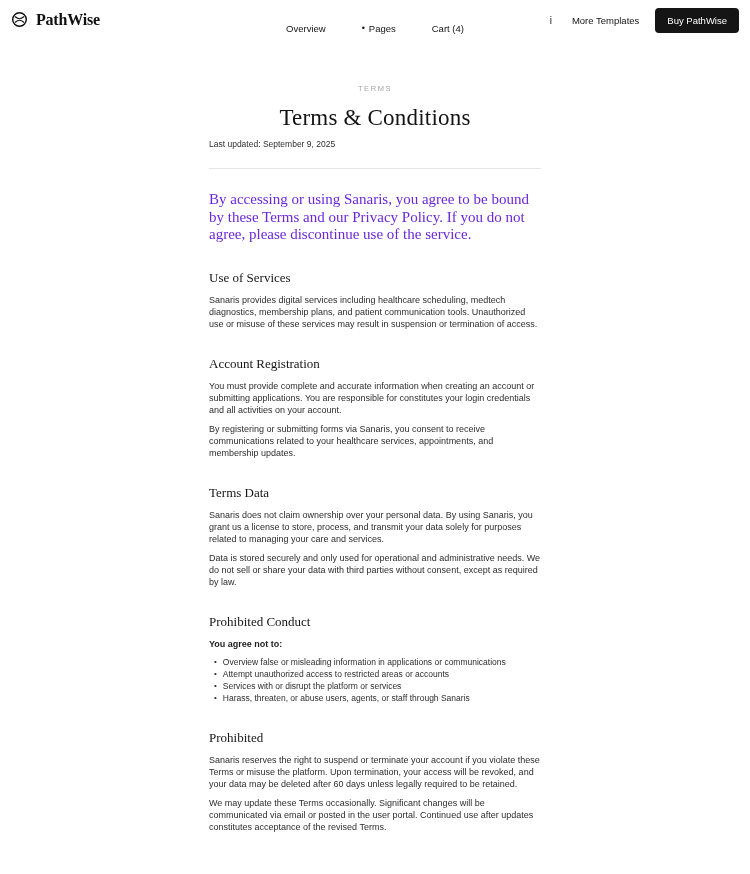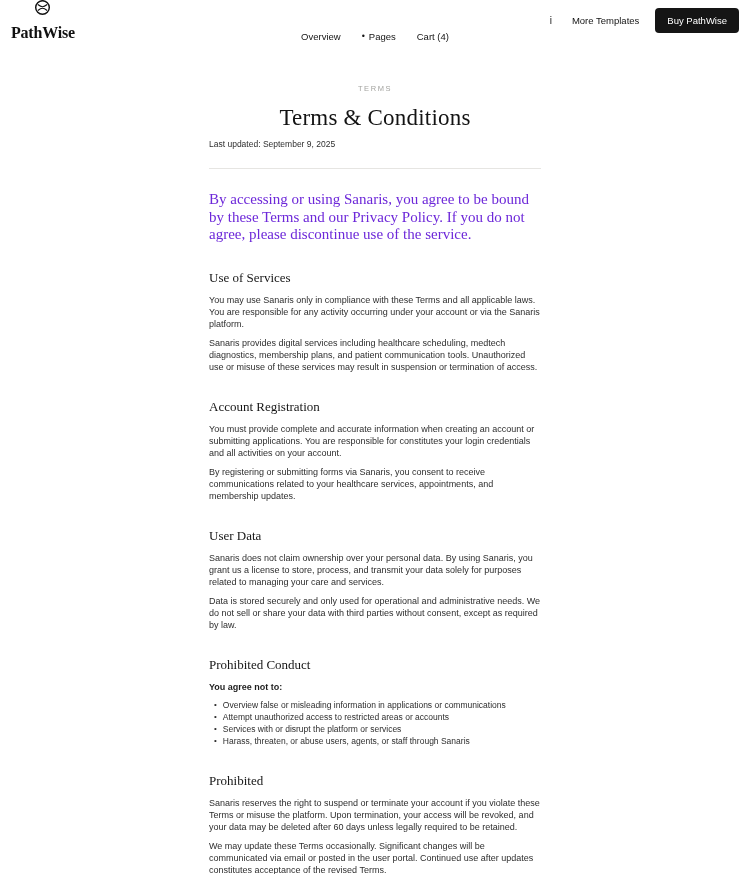--- a/index.html
+++ b/index.html
@@ -11,41 +11,40 @@
     position: relative;
     display: flex;
     align-items: center;
     justify-content: space-between;
     height: 40px;
     padding: 0 11px;
     background: #ffffff;
   }
   .brand {
     display: flex;
-    align-items: center;
+    align-items: flex-start;
     gap: 8px;
     cursor: pointer;
-    flex-direction: column;
   }
   .brand-name {
     font-family: "Liberation Serif", serif;
     font-size: 16px;
     font-weight: 600;
     letter-spacing: -0.2px;
     color: #101010;
   }
   .nav-center {
     position: absolute;
     left: 50%;
-    top: 16px;
+    top: 8px;
     height: 40px;
     transform: translateX(-50%);
     display: flex;
     align-items: center;
-    gap: 21px;
+    gap: 36px;
     font-size: 9.5px;
     color: #141414;
   }
   .nav-item { display: flex; align-items: center; gap: 4px; cursor: pointer; white-space: nowrap; }
   .nav-dot { font-size: 9px; line-height: 1; color: #141414; }
   .topbar-right {
     display: flex;
     align-items: center;
     gap: 16px;
   }
@@ -188,32 +187,31 @@
 <main class="article">
   <div class="eyebrow">TERMS</div>
   <h1 class="page-title">Terms &amp; Conditions</h1>
   <div class="last-updated">Last updated: September 9, 2025</div>
   <hr class="divider">
 
   <p class="intro">By accessing or using Sanaris, you agree to be bound by these Terms and our Privacy Policy. If you do not agree, please discontinue use of the service.</p>
 
   <section class="sec">
     <h2>Use of Services</h2>
-    <p class="body-p">You may use Sanaris only in compliance with these Terms and all applicable laws. You are responsible for any activity occurring under your account or via the Sanaris platform.</p>
     <p class="body-p">Sanaris provides digital services including healthcare scheduling, medtech diagnostics, membership plans, and patient communication tools. Unauthorized use or misuse of these services may result in suspension or termination of access.</p>
   </section>
 
   <section class="sec">
     <h2>Account Registration</h2>
     <p class="body-p">You must provide complete and accurate information when creating an account or submitting applications. You are responsible for constitutes your login credentials and all activities on your account.</p>
     <p class="body-p">By registering or submitting forms via Sanaris, you consent to receive communications related to your healthcare services, appointments, and membership updates.</p>
   </section>
 
   <section class="sec">
-    <h2>User Data</h2>
+    <h2>Terms Data</h2>
     <p class="body-p">Sanaris does not claim ownership over your personal data. By using Sanaris, you grant us a license to store, process, and transmit your data solely for purposes related to managing your care and services.</p>
     <p class="body-p">Data is stored securely and only used for operational and administrative needs. We do not sell or share your data with third parties without consent, except as required by law.</p>
   </section>
 
   <section class="sec">
     <h2>Prohibited Conduct</h2>
     <p class="lead">You agree not to:</p>
     <ul class="bullets">
       <li>
         <span class="dot">•</span>

